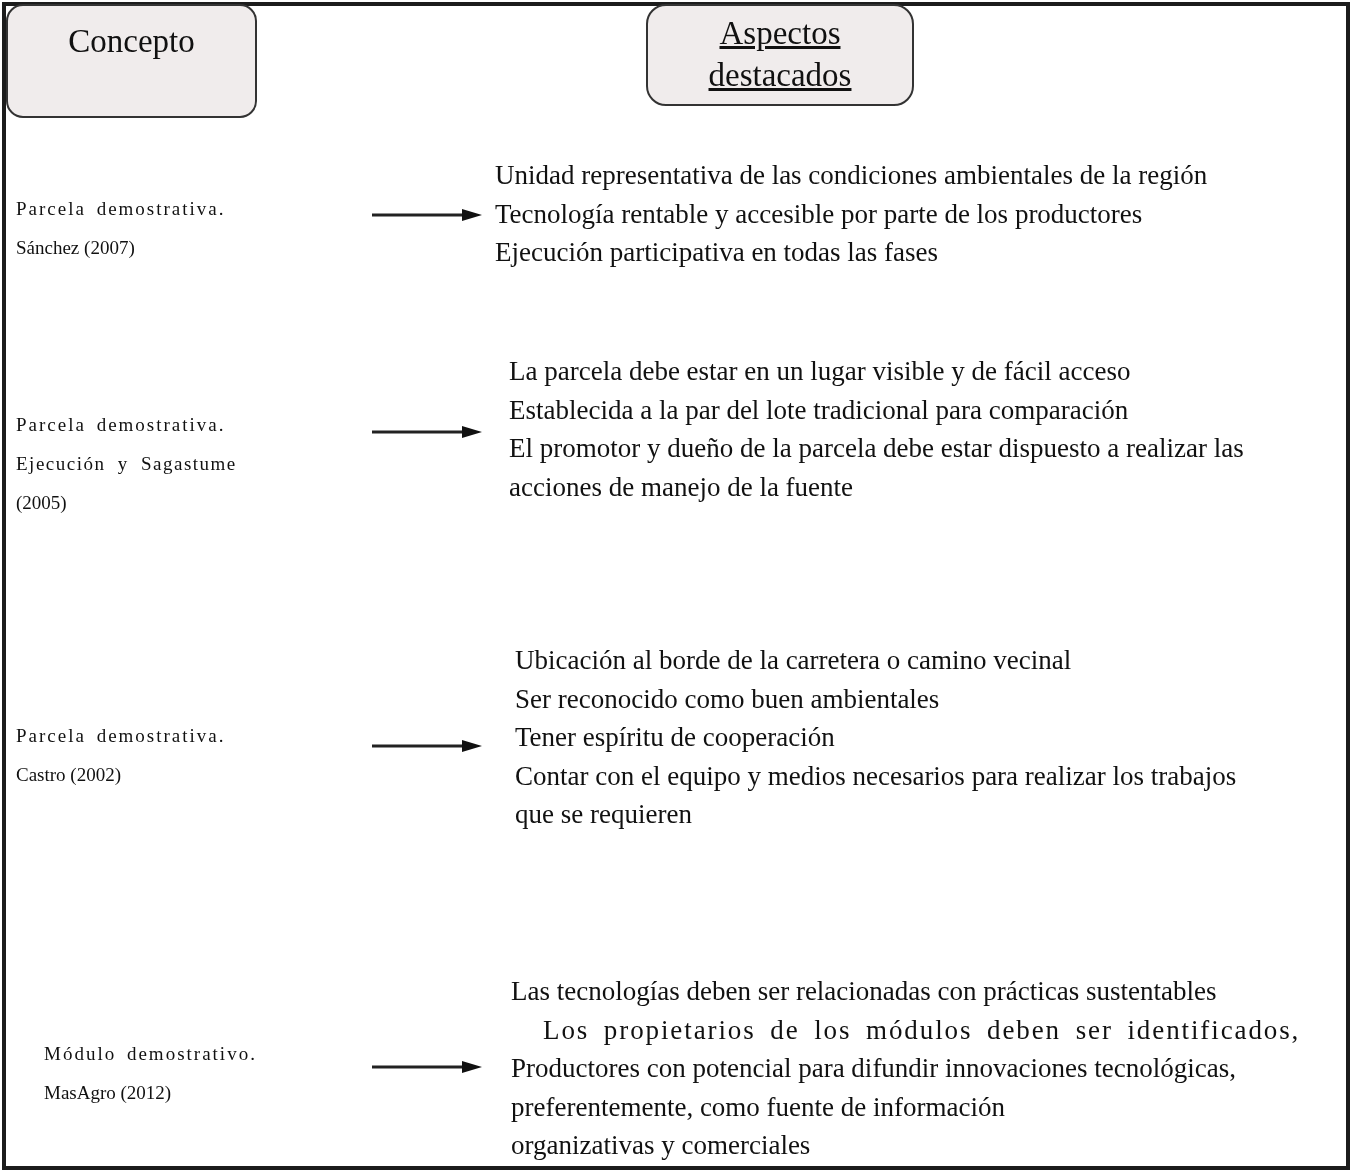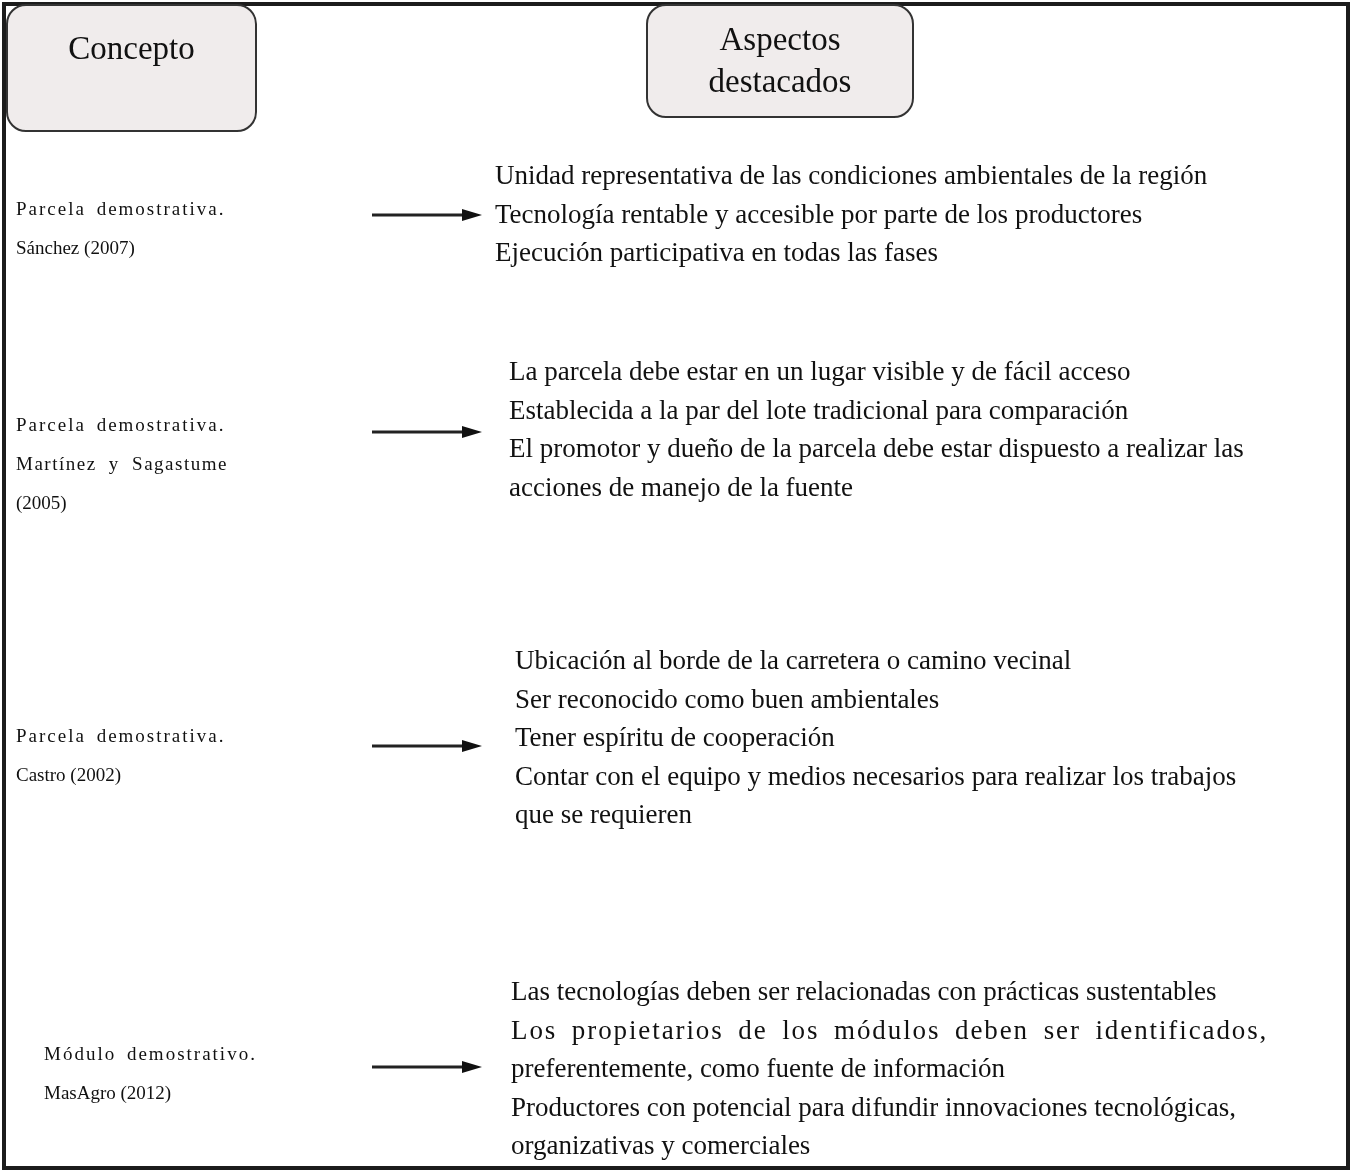--- a/index.html
+++ b/index.html
@@ -3,30 +3,30 @@
 <meta charset="utf-8">
 <style>
   html, body { margin: 0; padding: 0; background: #ffffff; }
   body { width: 1351px; height: 1171px; position: relative; overflow: hidden;
          font-family: "Liberation Serif", "DejaVu Serif", serif; color: #111; }
   .frame { position: absolute; left: 2px; top: 2px; width: 1340px; height: 1160px;
            border: 4px solid #1c1c1c; background: #fff; }
   .hdr { position: absolute; background: #f0ecec; border: 2px solid #333;
          border-radius: 20px; display: flex; align-items: center; justify-content: center;
          text-align: center; font-size: 33px; line-height: 42px; box-sizing: border-box; }
-  .hdr-concept { left: 6px; top: 4px; width: 251px; height: 128px; padding-bottom: 40px; }
-  .hdr-aspects { left: 646px; top: 4px; width: 268px; height: 114px; padding-bottom: 2px; }
+  .hdr-concept { left: 6px; top: 4px; width: 251px; height: 114px; padding-bottom: 40px; border-radius: 17px; }
+  .hdr-aspects { left: 646px; top: 4px; width: 268px; height: 102px; padding-bottom: 2px; text-decoration: underline; }
   .concept { position: absolute; left: 16px; font-size: 19px; line-height: 39px; width: 320px; }
   .concept .l1 { letter-spacing: 2px; word-spacing: 4px; display: block; white-space: nowrap; }
   .concept .l2 { display: block; white-space: nowrap; }
   .concept .l2s { letter-spacing: 1.5px; word-spacing: 6px; }
   .arrow { position: absolute; left: 372px; width: 110px; height: 14px; }
   .aspects { position: absolute; font-size: 27px; line-height: 38.6px; white-space: nowrap; }
   .aspects span { display: block; }
-  .jus { letter-spacing: 1.9px; word-spacing: 6px; }
+  .jus { letter-spacing: 1.9px; word-spacing: 6px; margin-left: 32px; }
 </style>
 </head>
 <body>
 
 <div class="frame"></div>
 
 <div class="hdr hdr-concept">
   <span>Concepto</span>
 </div>
 <div class="hdr hdr-aspects">
@@ -45,21 +45,21 @@
   <polygon points="90,1 110,7 90,13" fill="#111"></polygon>
 </svg>
 <div class="aspects" style="left:495px; top:156px;">
   <span>Unidad representativa de las condiciones ambientales de la región</span>
   <span>Tecnología rentable y accesible por parte de los productores</span>
   <span>Ejecución participativa en todas las fases</span>
 </div>
 
 <div class="concept" style="top:405px;">
   <span class="l1">Parcela demostrativa.</span>
-  <span class="l2 l2s">Martínez y Sagastume</span>
+  <span class="l2 l2s">Ejecución y Sagastume</span>
   <span class="l2">(2005)</span>
 </div>
 <svg class="arrow" style="top:425px;" viewBox="0 0 110 14">
   <line x1="0" y1="7" x2="94" y2="7" stroke="#222" stroke-width="3"></line>
   <polygon points="90,1 110,7 90,13" fill="#111"></polygon>
 </svg>
 <div class="aspects" style="left:509px; top:352px;">
   <span>La parcela debe estar en un lugar visible y de fácil acceso</span>
   <span>Establecida a la par del lote tradicional para comparación</span>
   <span>El promotor y dueño de la parcela debe estar dispuesto a realizar las</span>
@@ -86,16 +86,16 @@
   <span class="l1">Módulo demostrativo.</span>
   <span class="l2">MasAgro (2012)</span>
 </div>
 <svg class="arrow" style="top:1060px;" viewBox="0 0 110 14">
   <line x1="0" y1="7" x2="94" y2="7" stroke="#222" stroke-width="3"></line>
   <polygon points="90,1 110,7 90,13" fill="#111"></polygon>
 </svg>
 <div class="aspects" style="left:511px; top:972px;">
   <span>Las tecnologías deben ser relacionadas con prácticas sustentables</span>
   <span class="jus">Los propietarios de los módulos deben ser identificados,</span>
+  <span>Productores con potencial para difundir innovaciones tecnológicas,</span>
   <span>preferentemente, como fuente de información</span>
-  <span>Productores con potencial para difundir innovaciones tecnológicas,</span>
   <span>organizativas y comerciales</span>
 </div>
 
 </body></html>

